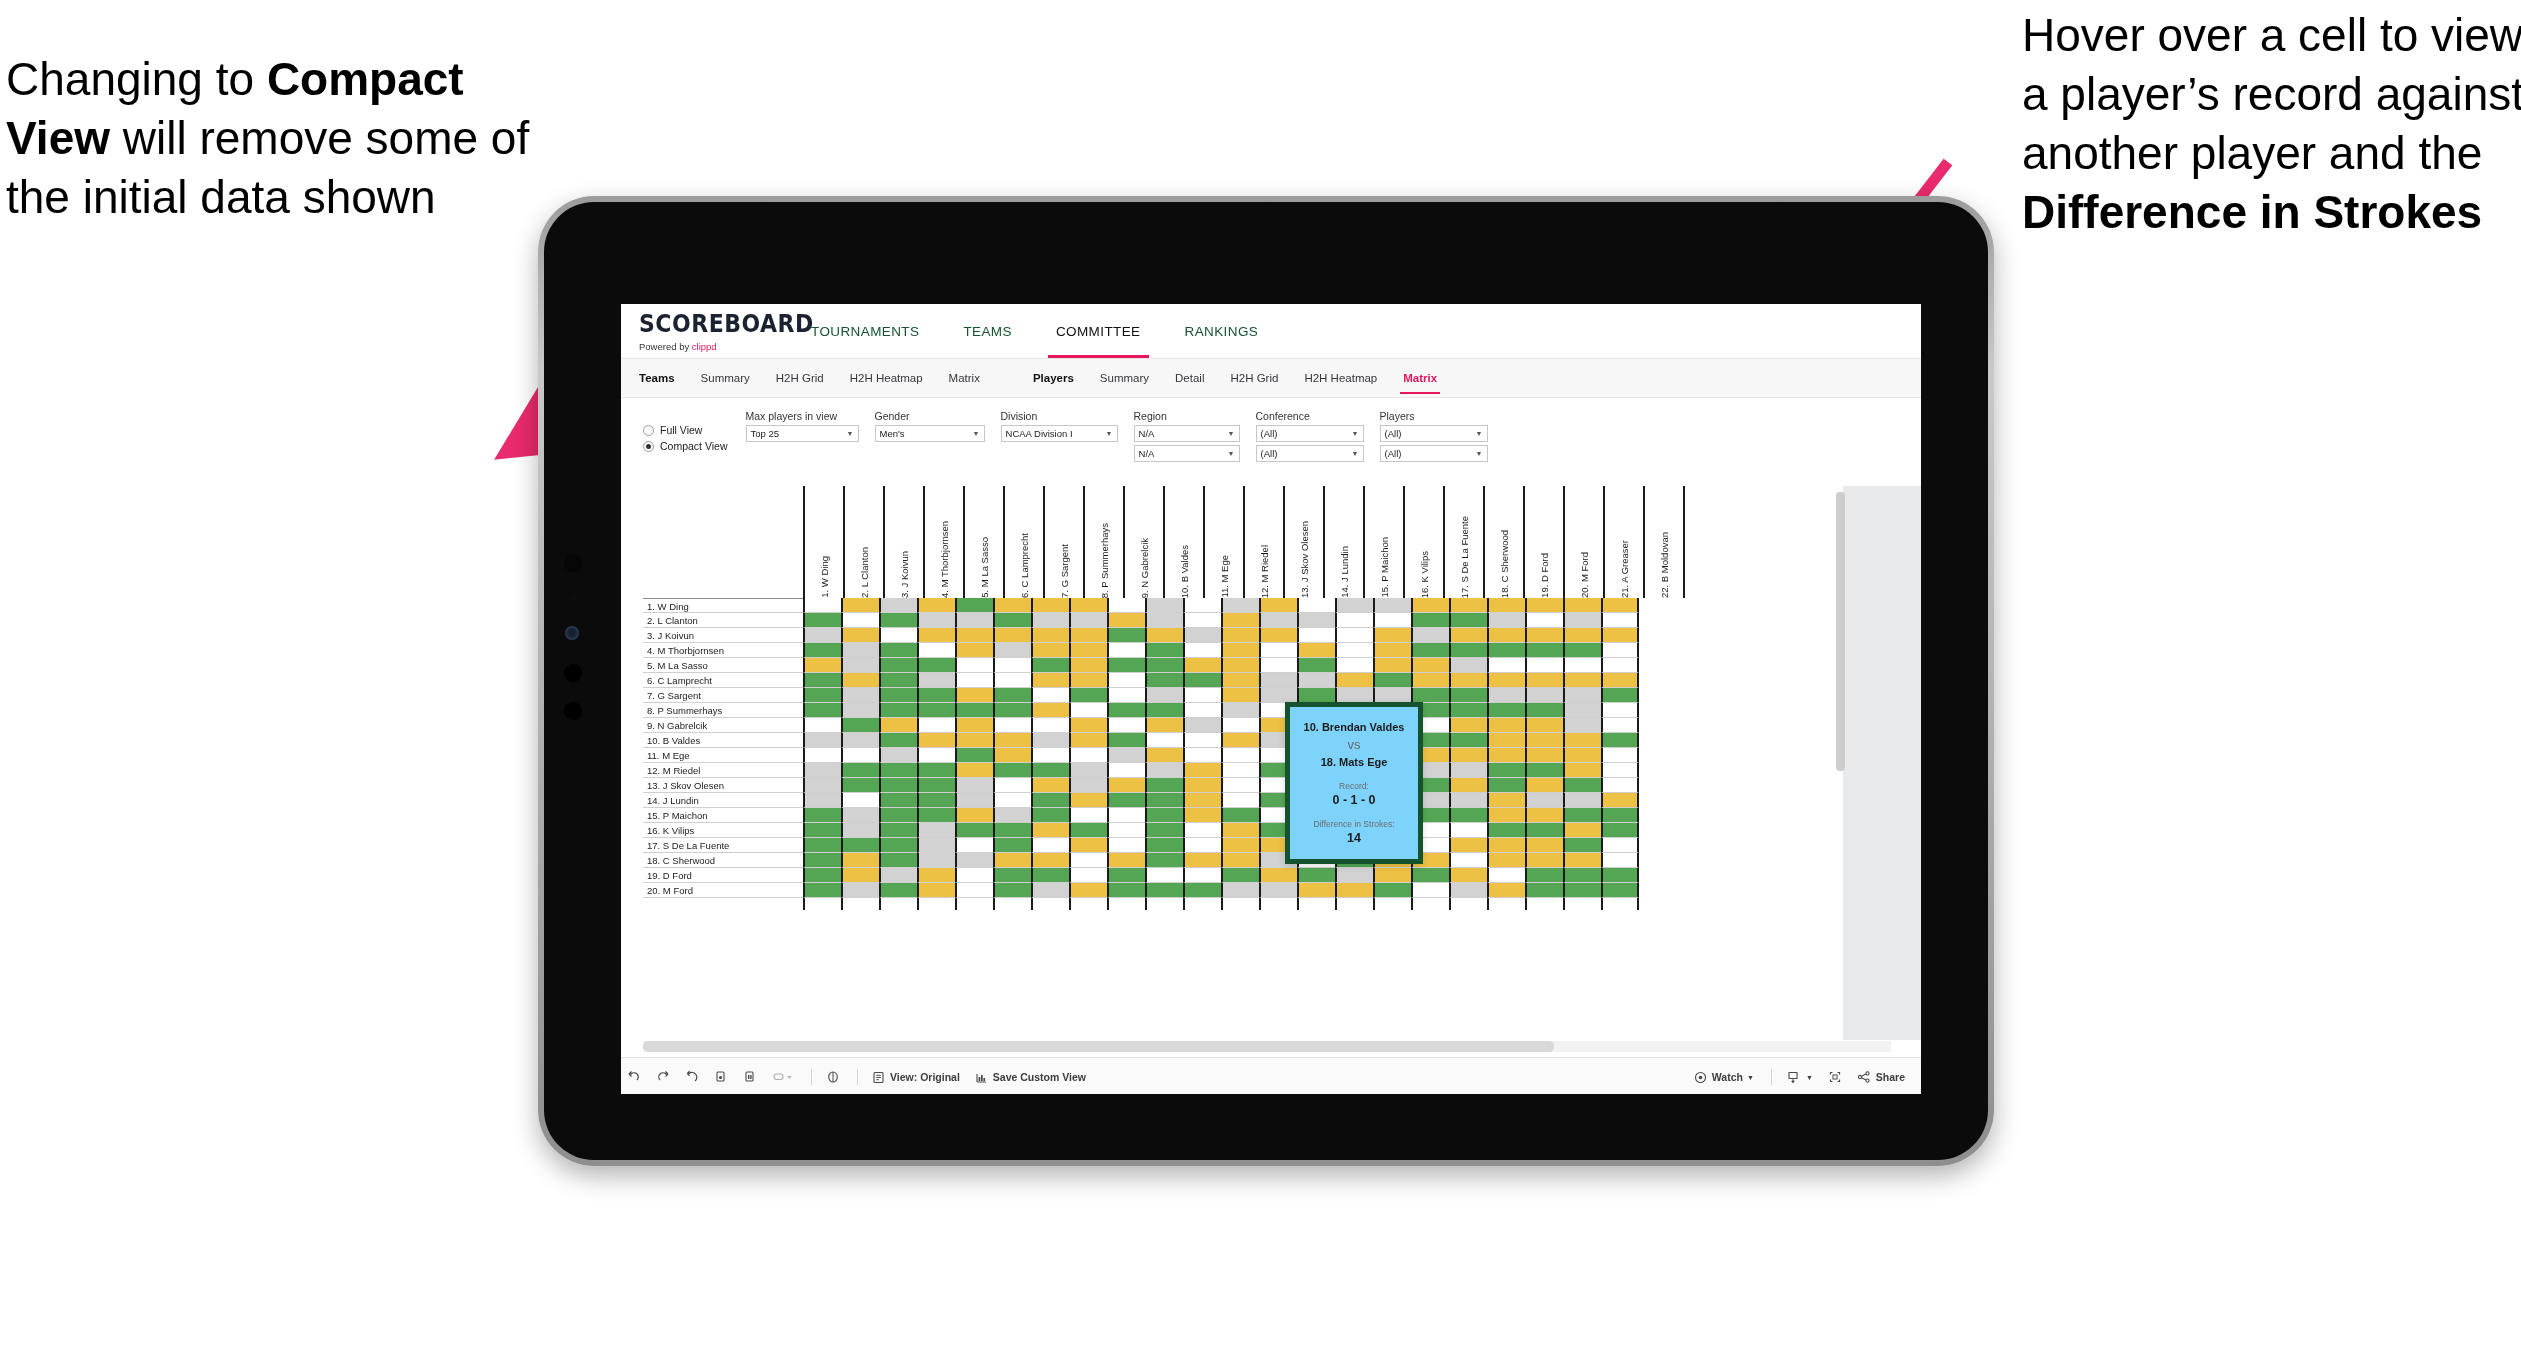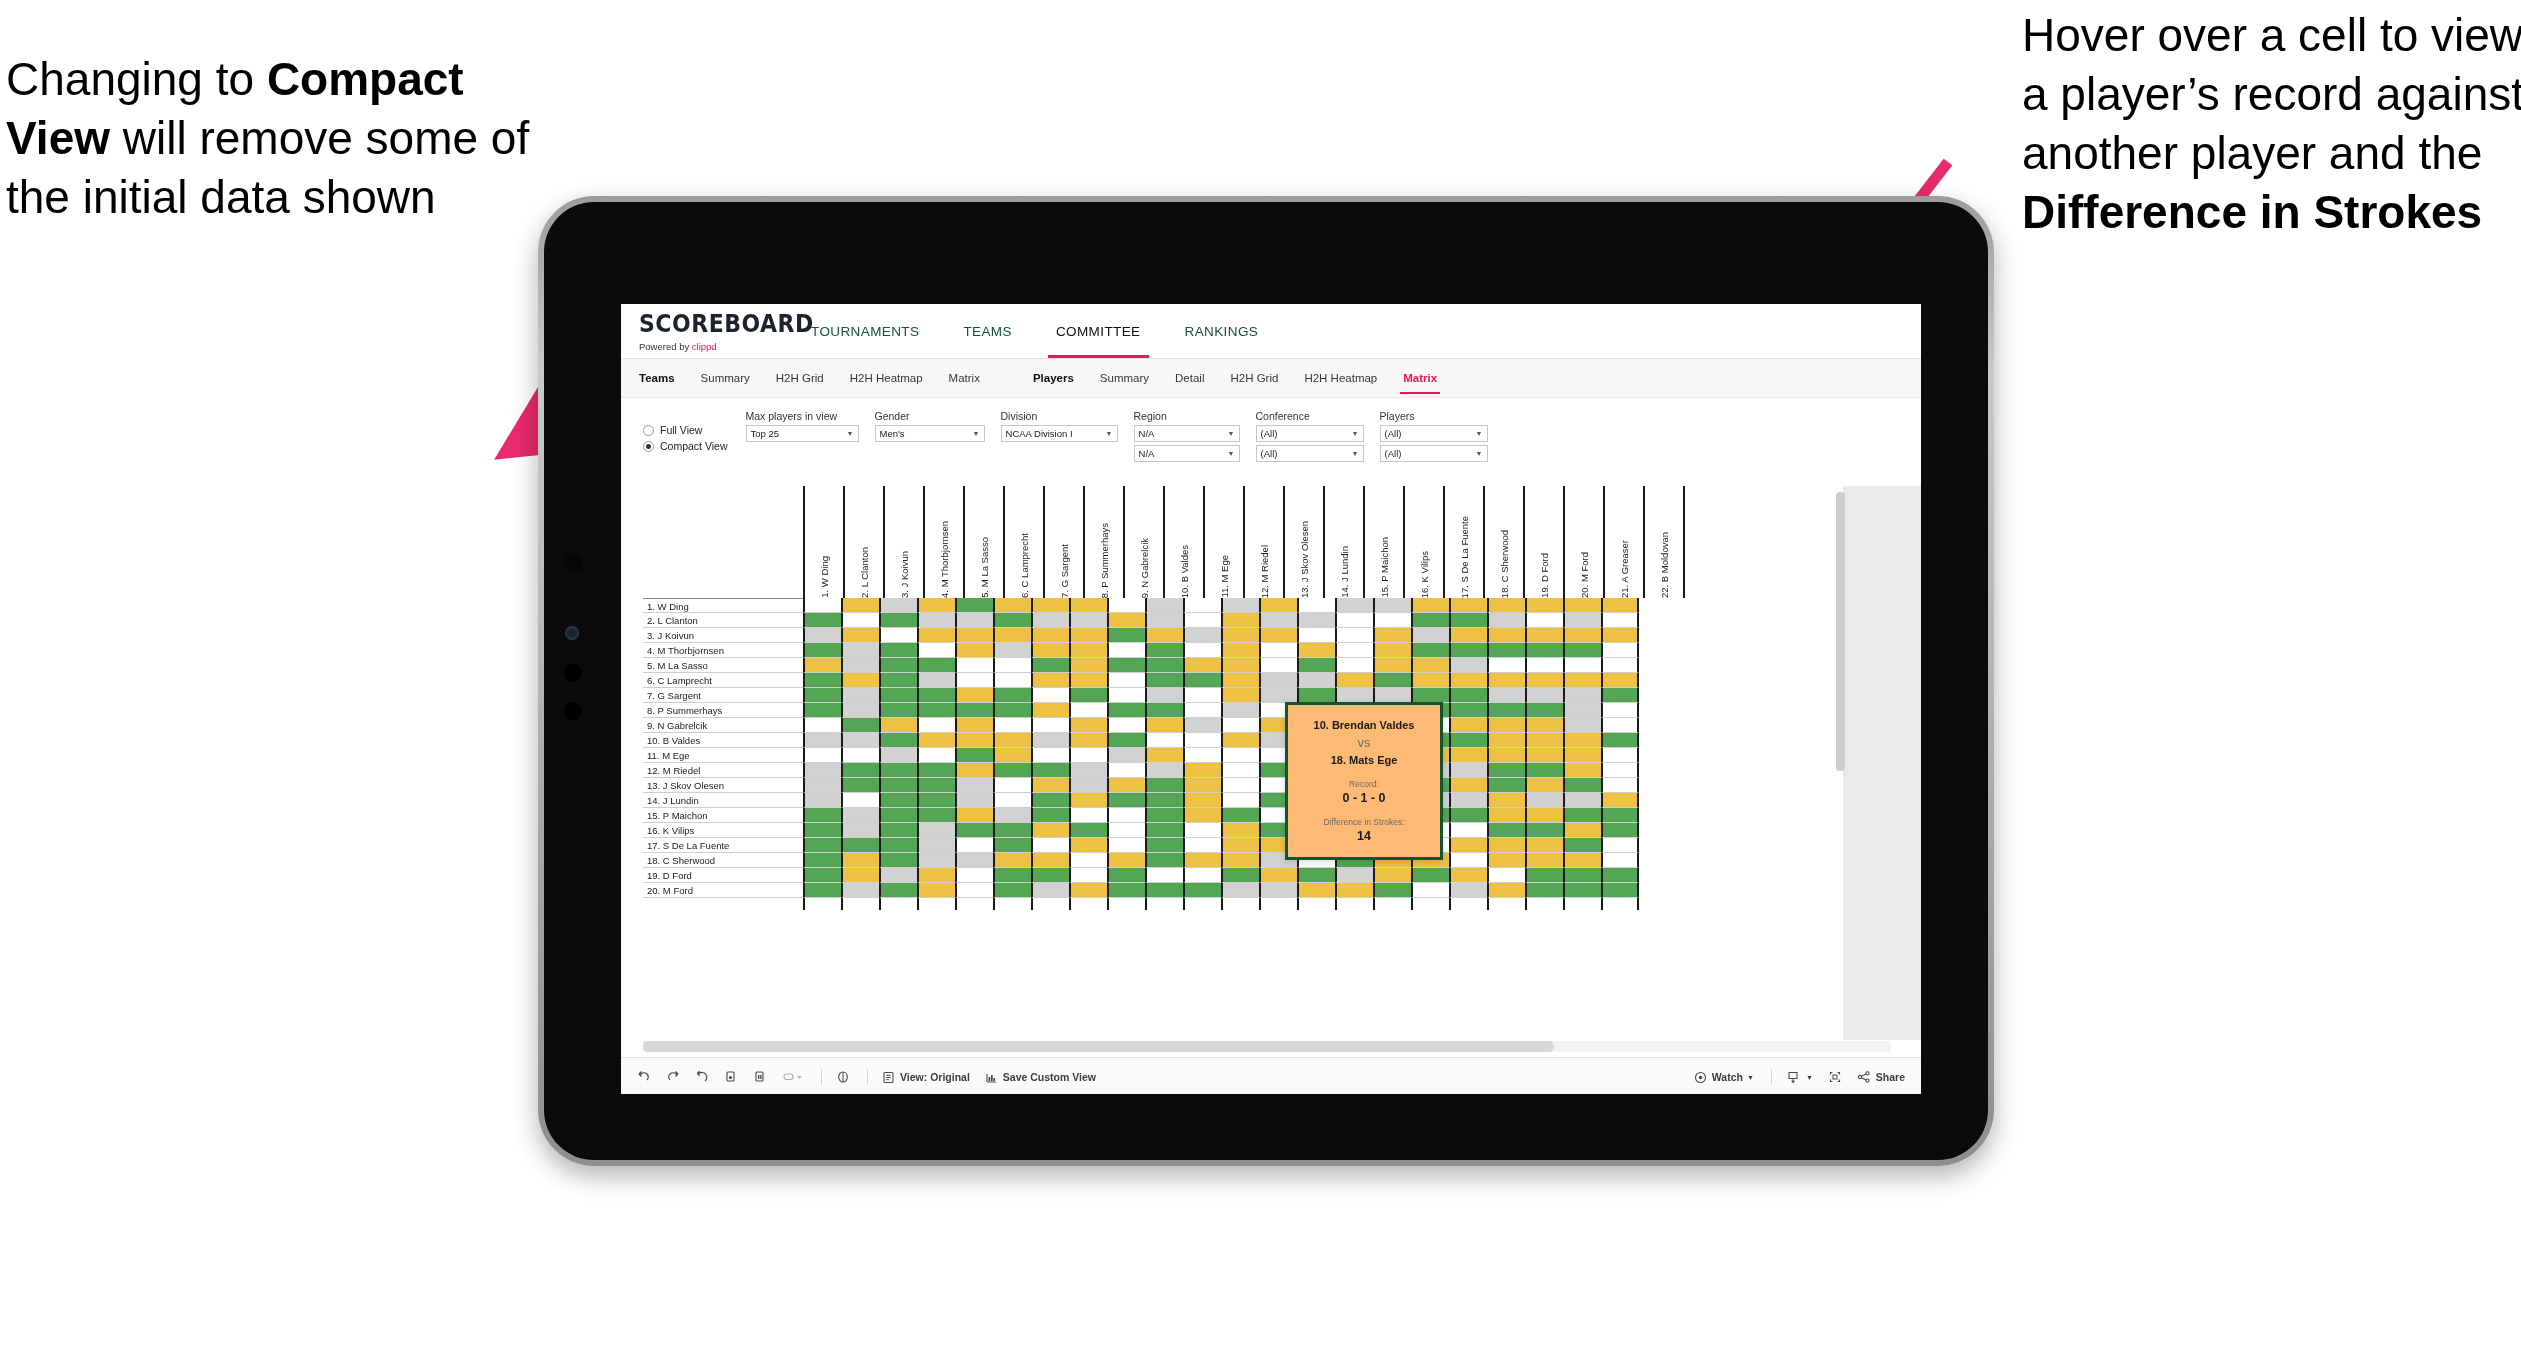--- a/index.html
+++ b/index.html
@@ -118,31 +118,31 @@
   .tick:last-child{border-right:2px solid #1a1a1a;}
 
   
   #vscroll{position:absolute;right:-12px;top:0;width:9px;background:#eee;}
   #vthumb{position:absolute;left:0;top:6px;width:9px;height:300px;background:#cdcdcd;border-radius:4px;}
   #hscroll{position:absolute;left:22px;right:30px;bottom:44px;height:11px;background:#f2f2f2;}
   #hthumb{position:absolute;left:0;top:0;width:73%;height:11px;background:#d8d8d8;border-radius:5px;}
   #greyfill{position:absolute;right:0;top:88px;width:78px;bottom:56px;background:#e9eaec;}
 
   
-  #tooltip{position:absolute;left:664px;top:304px;width:124px;padding:13px 14px 14px;
-      background:#fdba74;border:3px solid #14532d;box-shadow:0 2px 7px rgba(0,0,0,.14);
+  #tooltip{position:absolute;left:664px;top:304px;width:124px;padding:13px 2px 14px;
+      background:#7dd3fc;border:5px solid #14532d;box-shadow:0 2px 7px rgba(0,0,0,.14);
       text-align:center;z-index:30;}
   #tooltip .tt-name{font-size:11px;font-weight:bold;color:#1b1b1b;line-height:14px;}
   #tooltip .tt-vs{font-size:13px;color:#6b6b6b;margin:3px 0;}
   #tooltip .tt-lbl{font-size:8.5px;color:#6b6b6b;margin-top:12px;}
   #tooltip .tt-val{font-size:12.5px;font-weight:bold;color:#1b1b1b;margin-top:2px;}
 
   
   #toolbar{position:absolute;left:0;right:0;bottom:0;height:38px;background:#fafafa;
-      border-top:1px solid #e2e2e2;display:flex;align-items:center;padding-left:16px;
+      border-top:1px solid #e2e2e2;display:flex;align-items:center;padding-left:6px;
       font-size:10.5px;color:#3d3d3d;gap:0;}
   .tb{display:flex;align-items:center;margin-right:15px;cursor:pointer;white-space:nowrap;}
   .tb svg{display:block;}
   .tbsep{width:1px;height:16px;background:#d6d6d6;margin:0 14px 0 2px;}
   .tb .lbl{margin-left:5px;font-weight:bold;}
   .spacer{flex:1;}
 </style>
 </head>
 <body>
 

